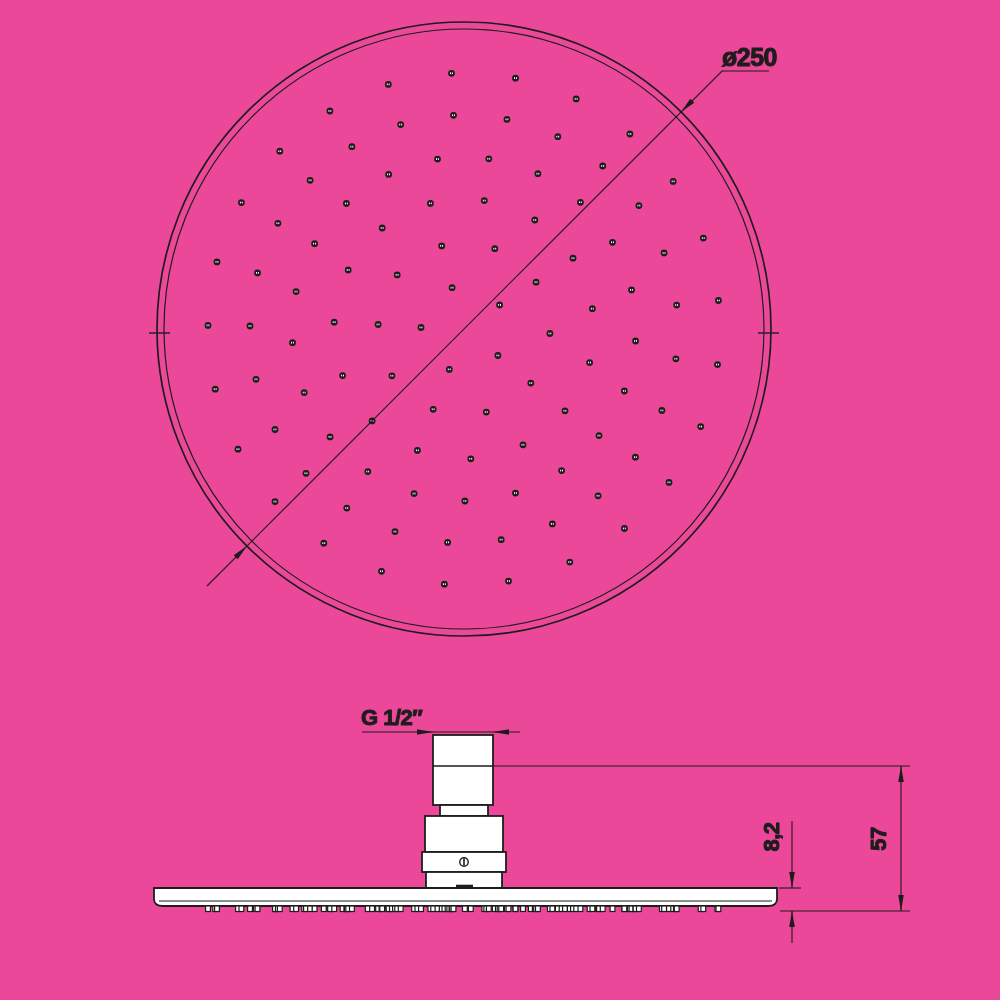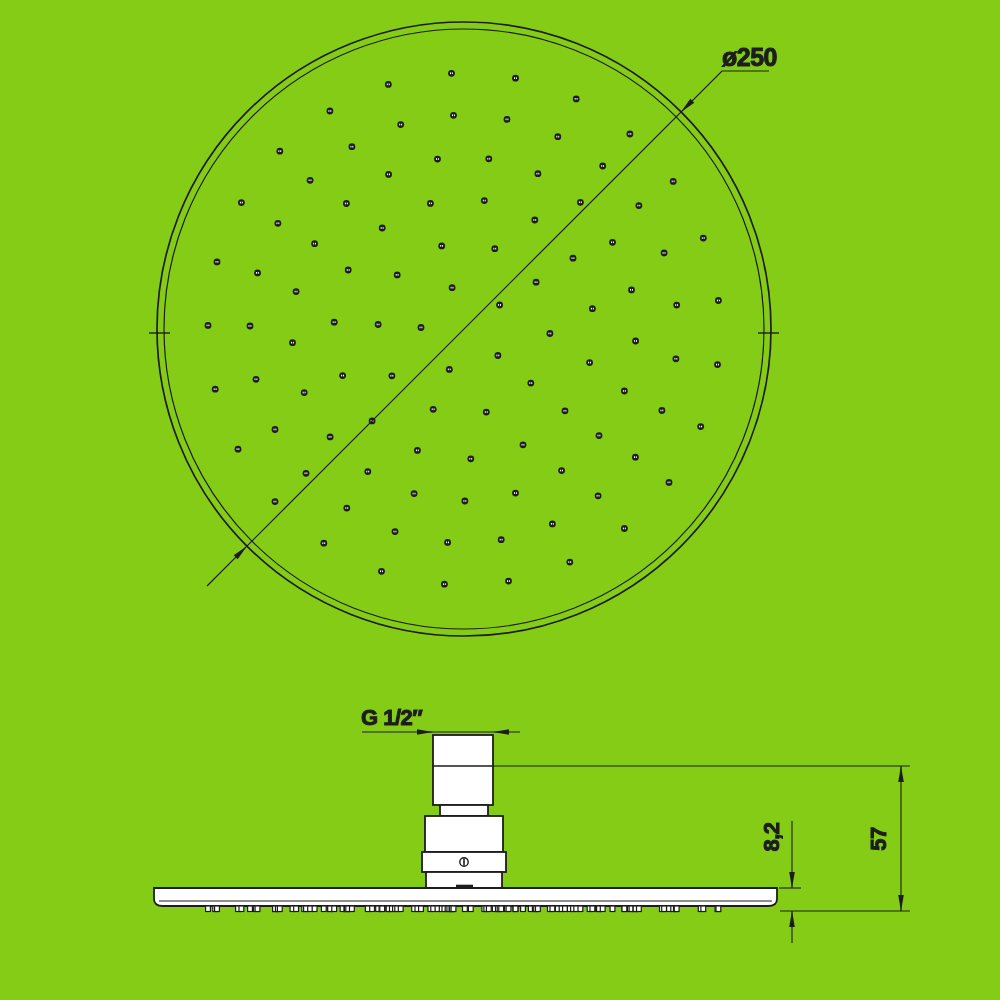--- a/index.html
+++ b/index.html
@@ -4,21 +4,21 @@
 <style>
   html, body {
     margin: 0;
     padding: 0;
     background: #ffffff;
   }
   .page {
     position: relative;
     width: 1000px;
     height: 1000px;
-    background: #84cc16;
+    background: #ec4899;
     overflow: hidden;
     font-family: "Liberation Sans", sans-serif;
   }
   svg { display: block; }
   svg text {
     font-family: "Liberation Sans", sans-serif;
     font-weight: 700;
     fill: #1d1d1d;
   }
   .dim-label-lg { font-size: 25px; letter-spacing: -0.5px; }

